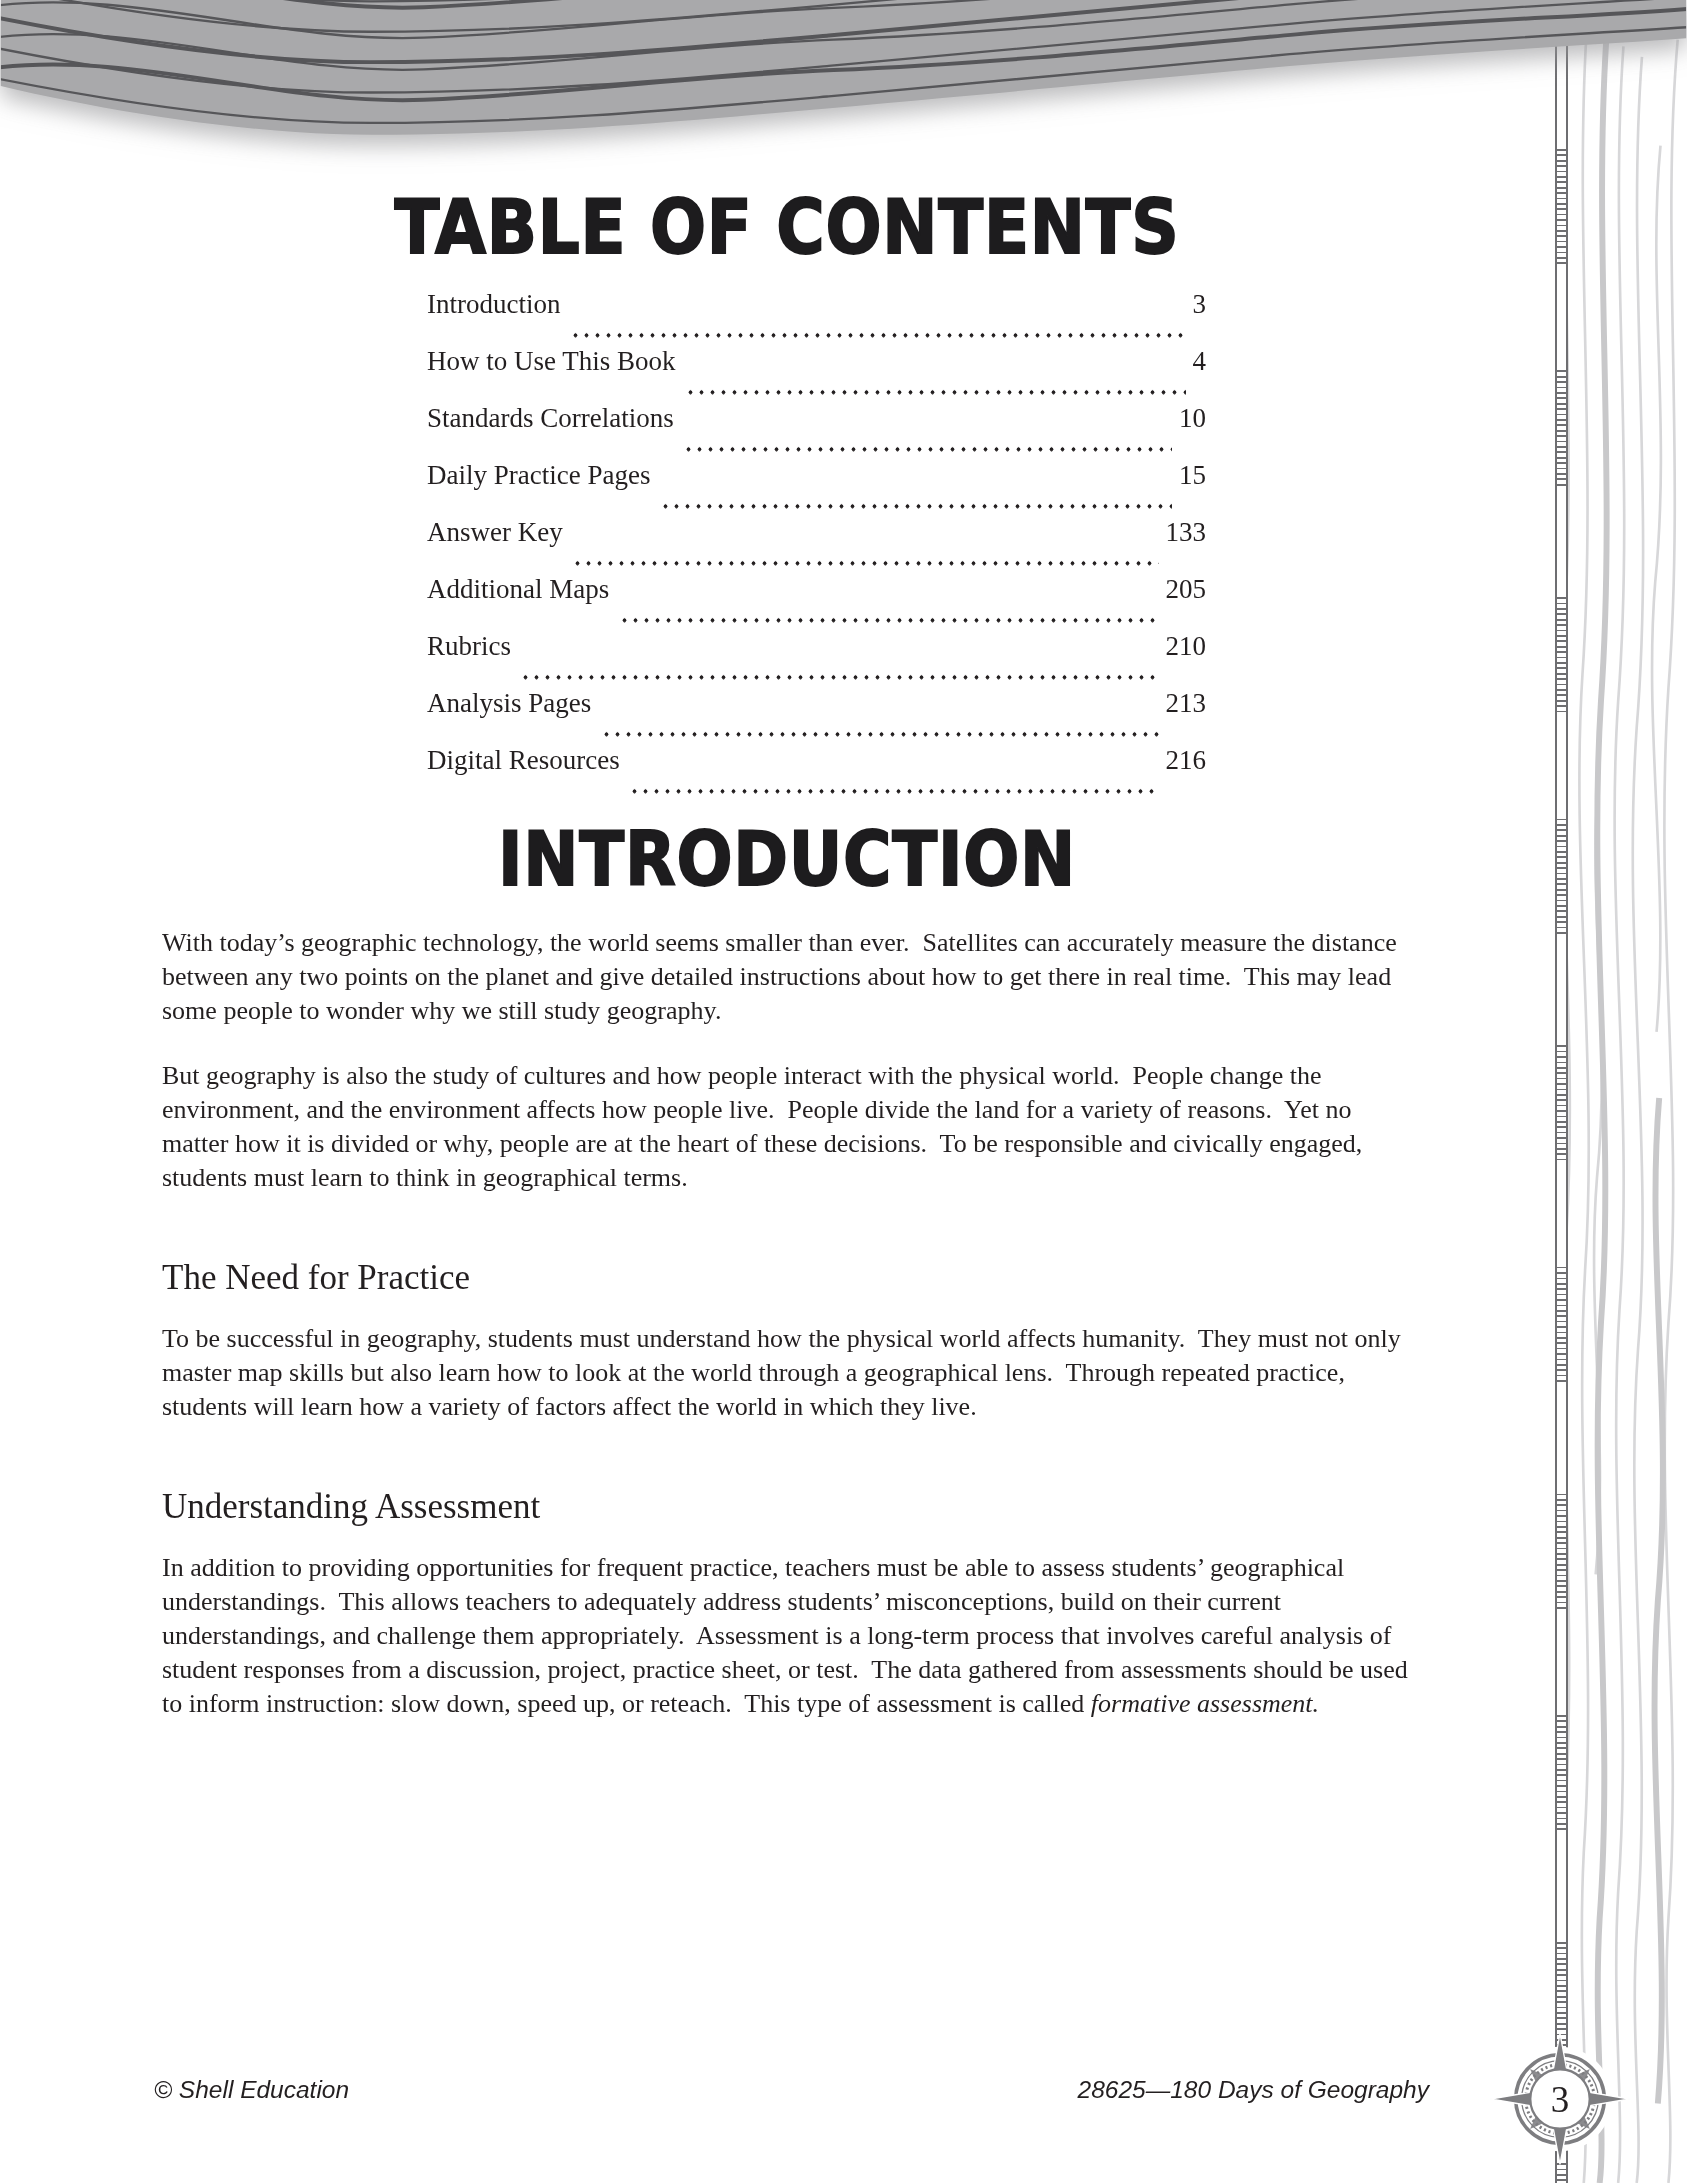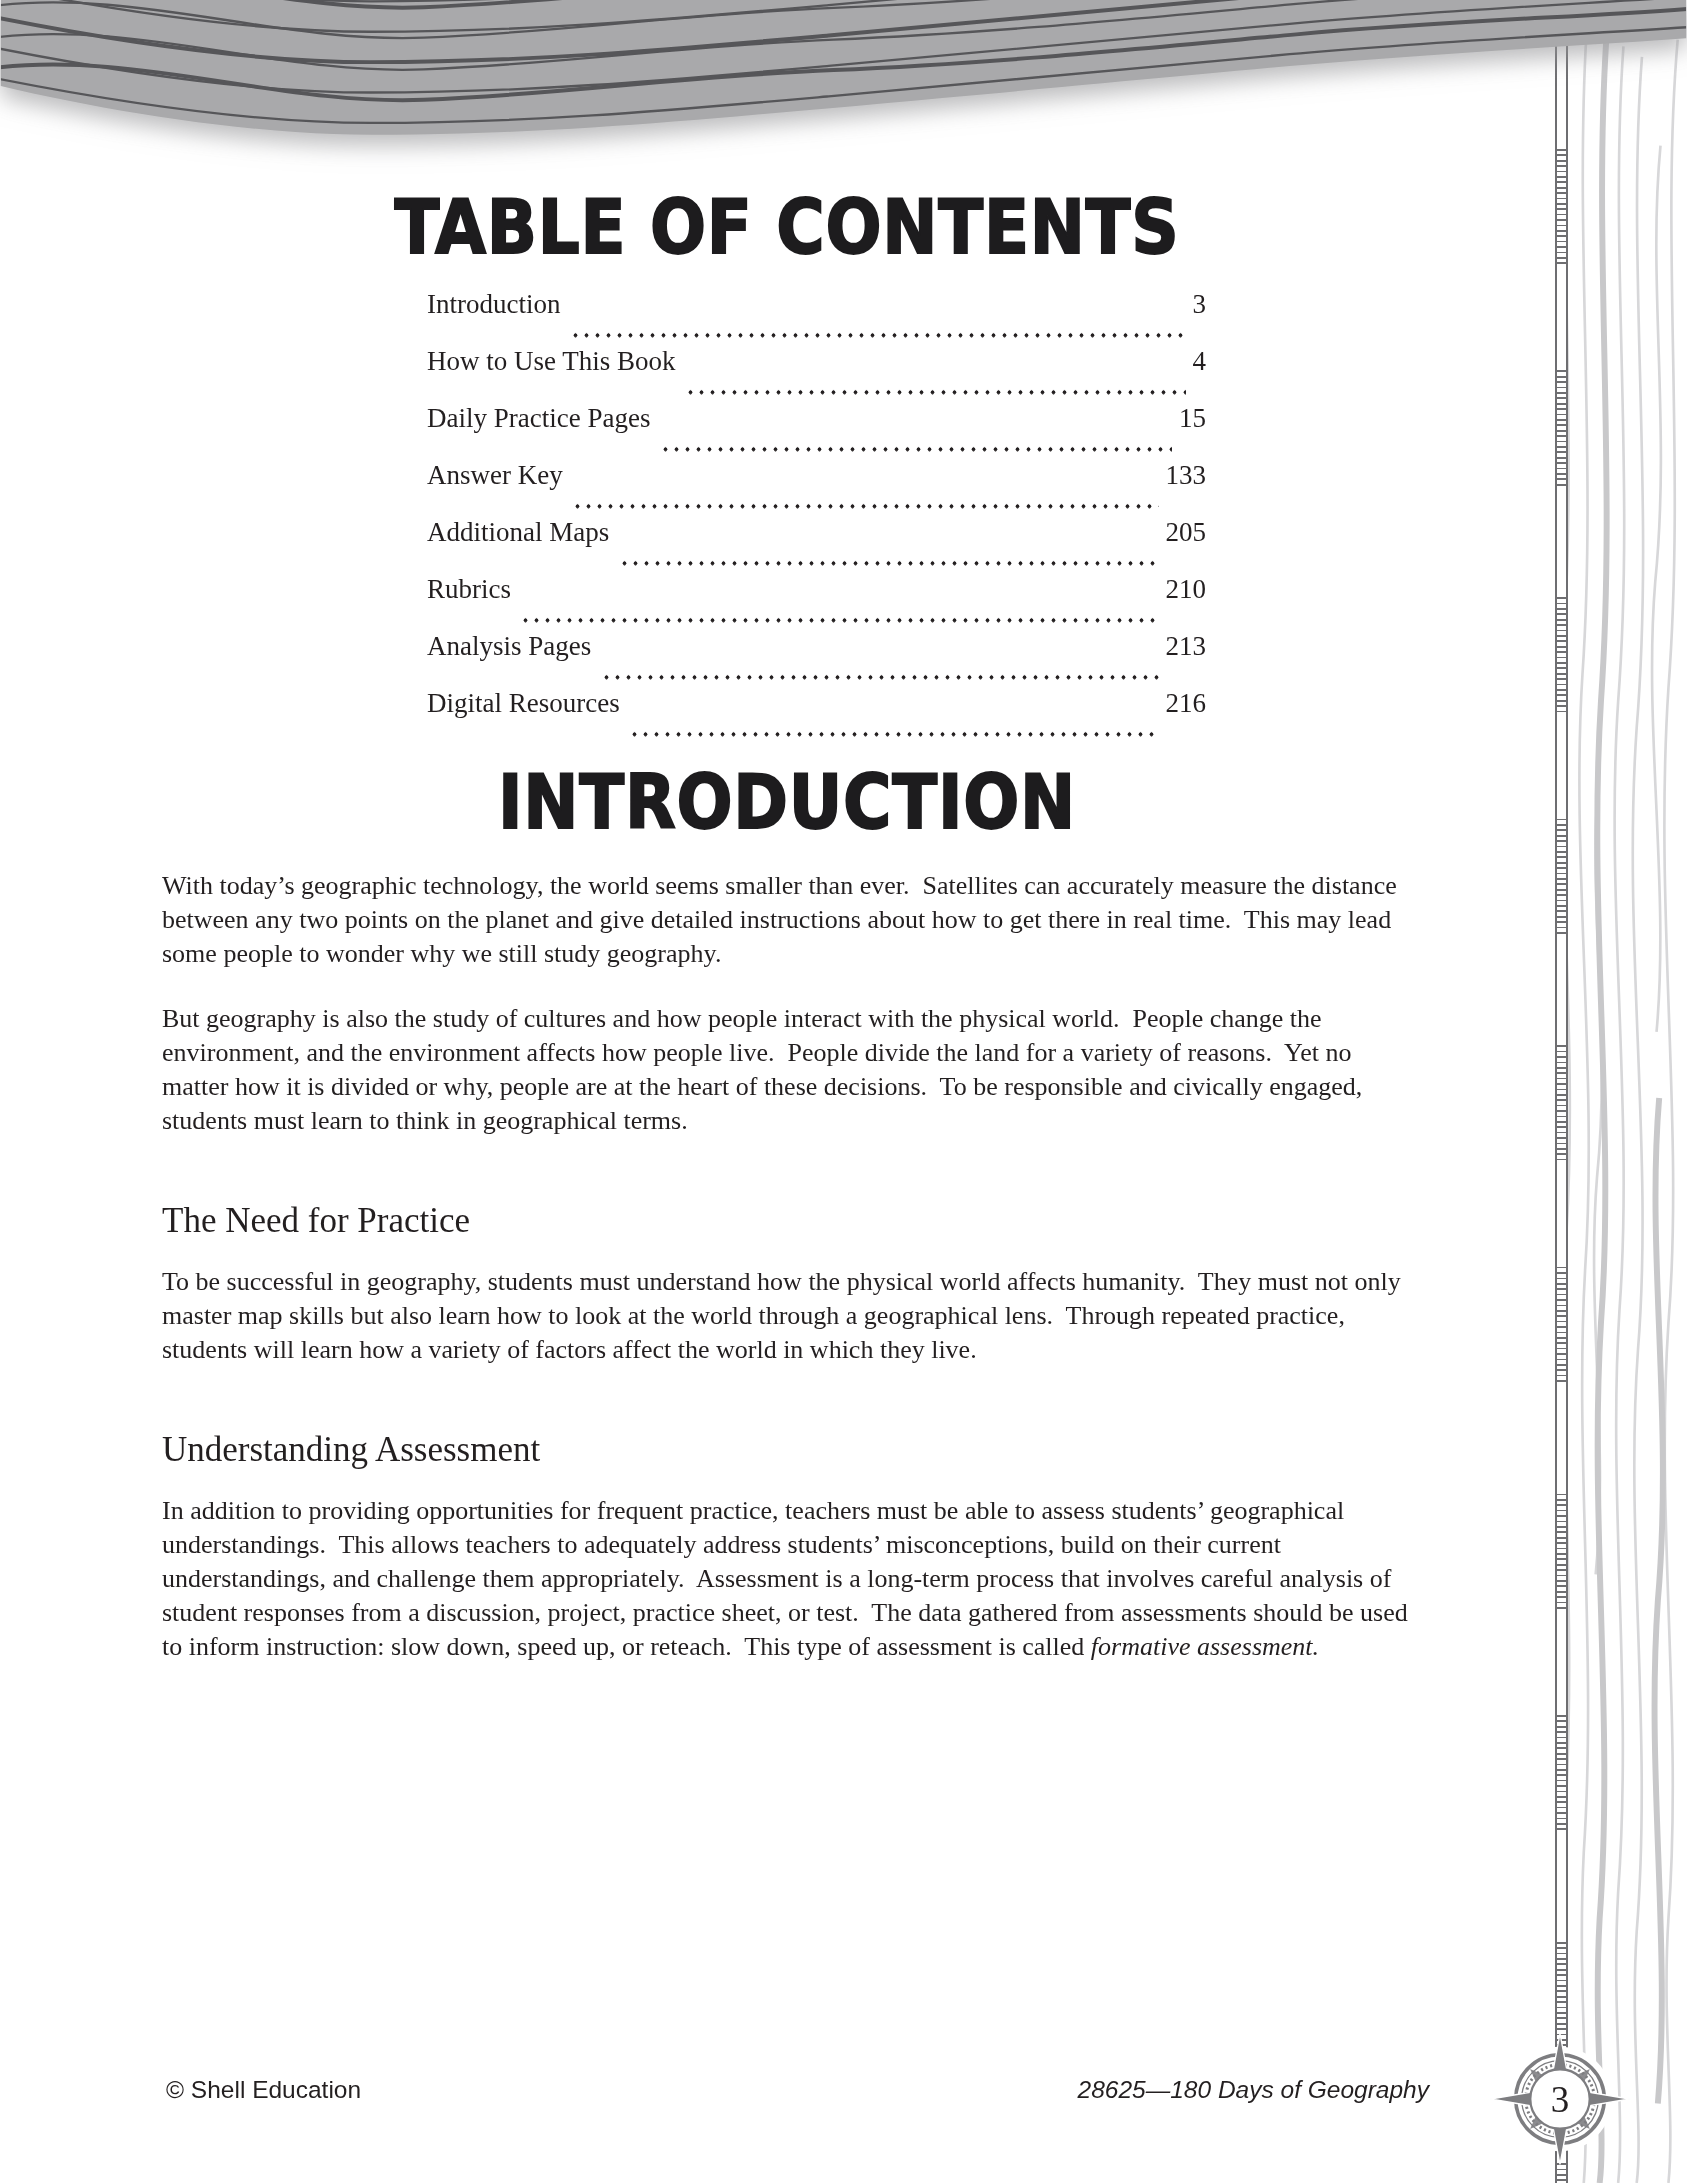--- a/index.html
+++ b/index.html
@@ -38,22 +38,22 @@
   .toc-page{white-space:nowrap;}
 
   .body-par{font-size:26px;line-height:34px;margin:9px 0 31px 0;white-space:pre-wrap;}
   .first-par{margin-top:38px;}
   .section-head{font-family:"Liberation Serif",serif;font-weight:400;font-size:35px;
     line-height:40px;margin:63px 0 24px 0;}
   .last-par{margin-bottom:0;}
   em{font-style:italic;}
 
   
-  .footer-left{position:absolute;left:166px;top:2076px;z-index:2;
-    font-family:"Liberation Sans",sans-serif;font-size:24.5px;}
+  .footer-left{position:absolute;left:154px;top:2076px;z-index:2;
+    font-family:"Liberation Sans",sans-serif;font-style:italic;font-size:24.5px;}
   .footer-right{position:absolute;right:258px;top:2076px;z-index:2;
     font-family:"Liberation Sans",sans-serif;font-style:italic;font-size:24.5px;}
   .compass{position:absolute;left:1487px;top:2023px;width:146px;height:152px;z-index:4;}
   .compass-number{position:absolute;left:1487px;top:2023px;width:146px;height:152px;z-index:5;
     display:flex;align-items:center;justify-content:center;
     font-family:"Liberation Serif",serif;font-size:37px;color:#231f20;}
 </style>
 </head>
 <body>
 
@@ -114,20 +114,25 @@
         <span class="toc-label">Introduction</span>
         <span class="toc-leader"></span>
         <span class="toc-page">3</span>
       </div>
       <div class="toc-row">
         <span class="toc-label">How to Use This Book</span>
         <span class="toc-leader"></span>
         <span class="toc-page">4</span>
       </div>
       <div class="toc-row">
+        <span class="toc-label">Standards Correlations</span>
+        <span class="toc-leader"></span>
+        <span class="toc-page">10</span>
+      </div>
+      <div class="toc-row">
         <span class="toc-label">Daily Practice Pages</span>
         <span class="toc-leader"></span>
         <span class="toc-page">15</span>
       </div>
       <div class="toc-row">
         <span class="toc-label">Answer Key</span>
         <span class="toc-leader"></span>
         <span class="toc-page">133</span>
       </div>
       <div class="toc-row">

